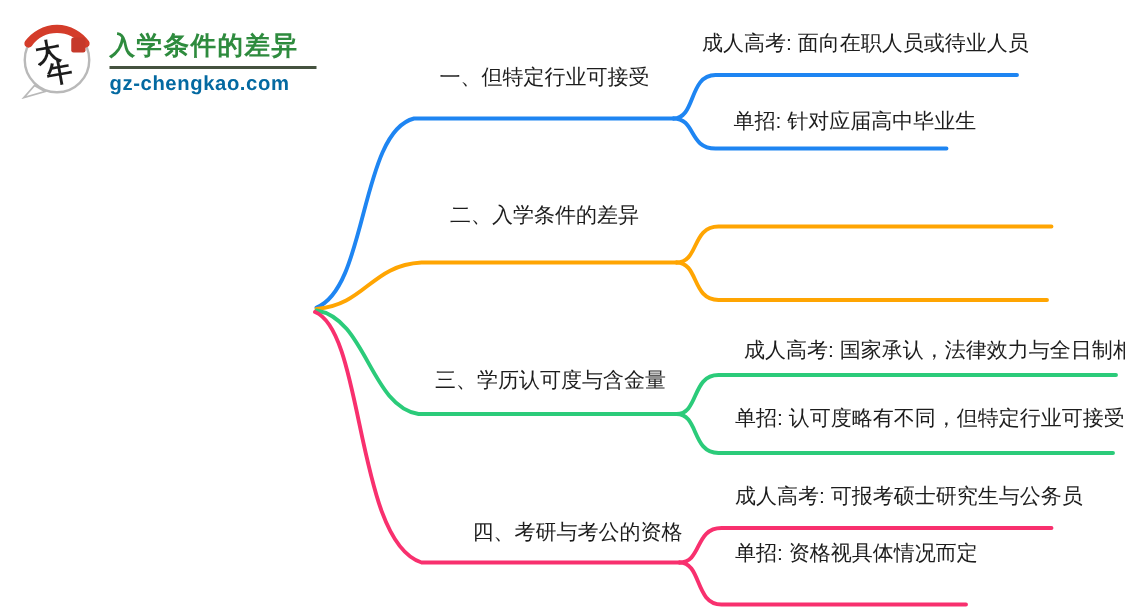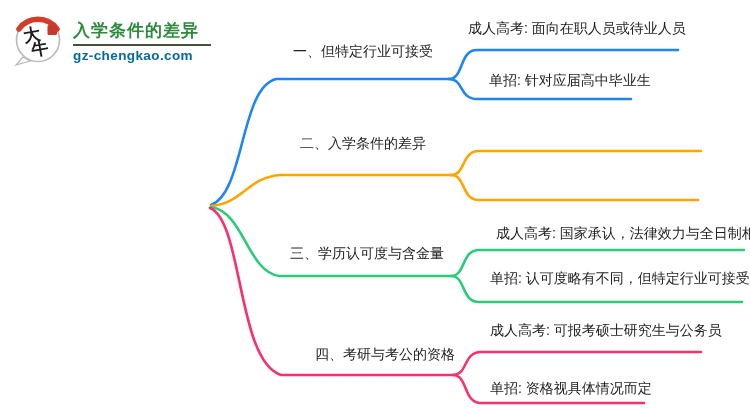--- a/index.html
+++ b/index.html
@@ -99,15 +99,15 @@
   <div class="node branch-label" style="left:265px;top:346px;text-align:right;">四、考研与考公的资格</div>
 
   <div class="node leaf-label" style="left:468px;top:20px;">成人高考: 面向在职人员或待业人员</div>
   <div class="node leaf-label" style="left:468px;top:72px;margin-left:21px;">单招: 针对应届高中毕业生</div>
 
 
   <div class="node leaf-label" style="left:496px;top:225px;">成人高考: 国家承认，法律效力与全日制相同</div>
   <div class="node leaf-label" style="left:490px;top:270px;">单招: 认可度略有不同，但特定行业可接受</div>
 
   <div class="node leaf-label" style="left:490px;top:322px;">成人高考: 可报考硕士研究生与公务员</div>
-  <div class="node leaf-label" style="left:490px;top:360px;margin-top:20px;">单招: 资格视具体情况而定</div>
+  <div class="node leaf-label" style="left:490px;top:360px;">单招: 资格视具体情况而定</div>
 
 </div>
 
 </body></html>

